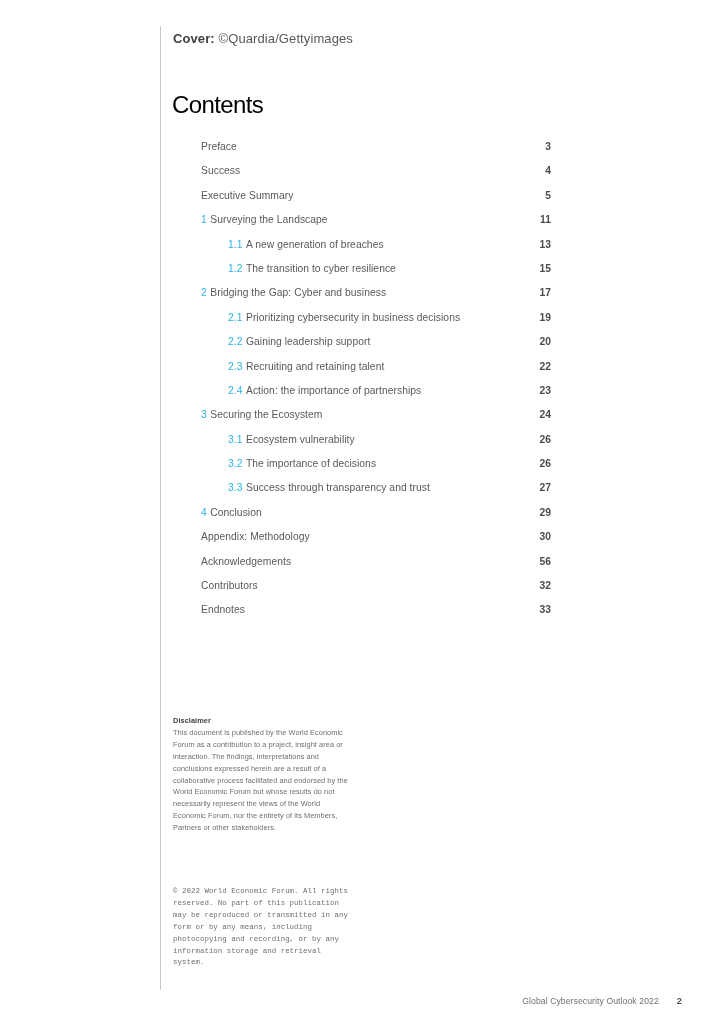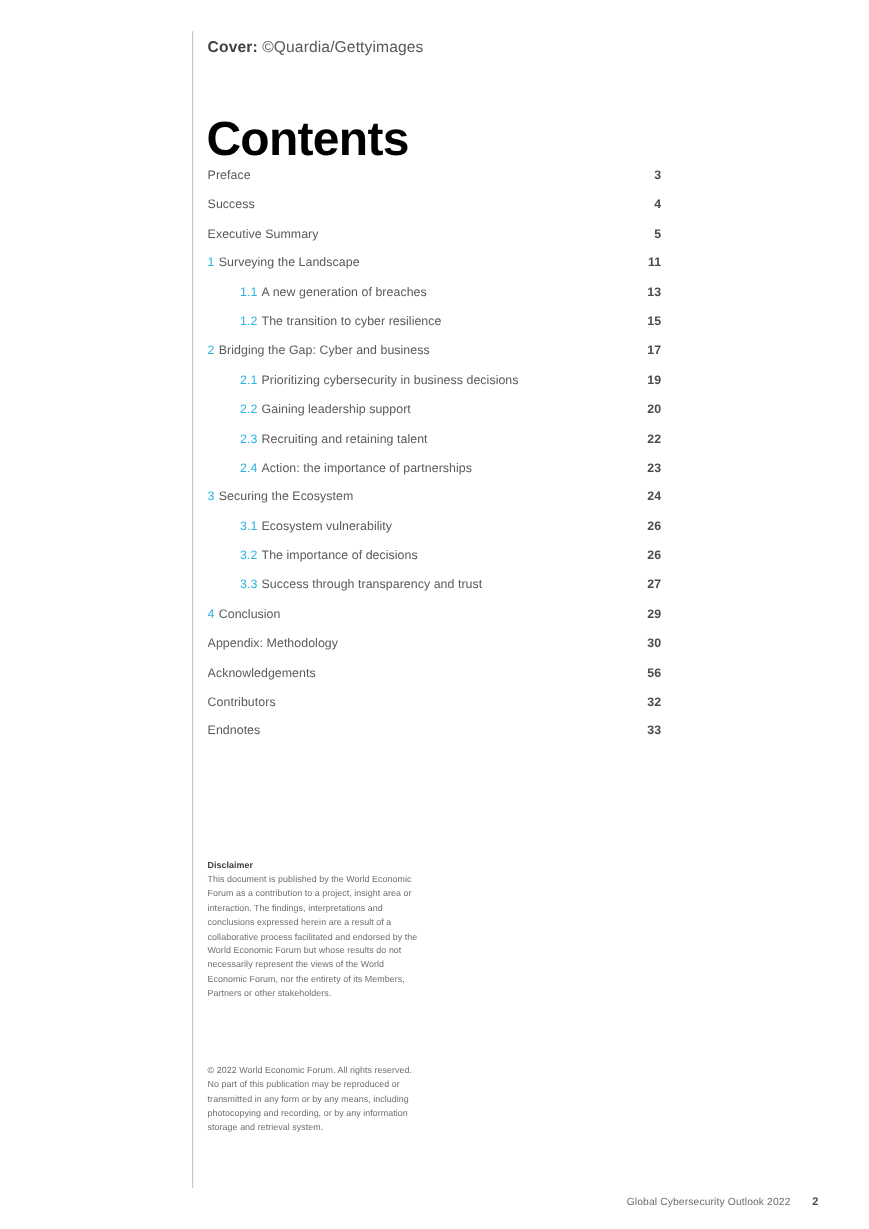--- a/index.html
+++ b/index.html
@@ -43,23 +43,23 @@
   }
   .cover-credit .lbl {
     font-weight: bold;
     color: #404040;
   }
 
   .page-title {
     position: absolute;
     left: 172px;
     top: 69px;
-    font-size: 40px;
+    font-size: 24px;
     line-height: 40px;
-    font-weight: bold;
+    font-weight: normal;
     letter-spacing: -0.6px;
     color: #000000;
   }
 
   
   .toc {
     position: absolute;
     left: 173px;
     top: 141px;
     width: 378px;
@@ -69,20 +69,21 @@
     align-items: baseline;
     height: 24.4px;
     font-size: 10.3px;
     color: #58595b;
     letter-spacing: 0.05px;
   }
   .toc-row .label {
     flex: 1 1 auto;
     white-space: nowrap;
     overflow: hidden;
+    margin-left: 28px;
   }
   .toc-row .num {
     color: #2bb3e3;
     margin-right: 3.5px;
   }
   .toc-row .pagenum {
     flex: 0 0 auto;
     width: 30px;
     text-align: right;
     font-weight: bold;
@@ -102,21 +103,21 @@
     line-height: 11.9px;
     color: #6d6e71;
     letter-spacing: 0.05px;
   }
   .disclaimer { top: 715px; }
   .disclaimer .heading {
     font-weight: bold;
     color: #3f3f41;
     display: block;
   }
-  .copyright { top: 886px; }
+  .copyright { top: 886px; font-family: Liberation Mono, monospace; }
 
   
   .footer {
     position: absolute;
     right: 42px;
     bottom: 18px;
     display: flex;
     align-items: baseline;
     font-size: 8.6px;
     color: #6d6e71;

